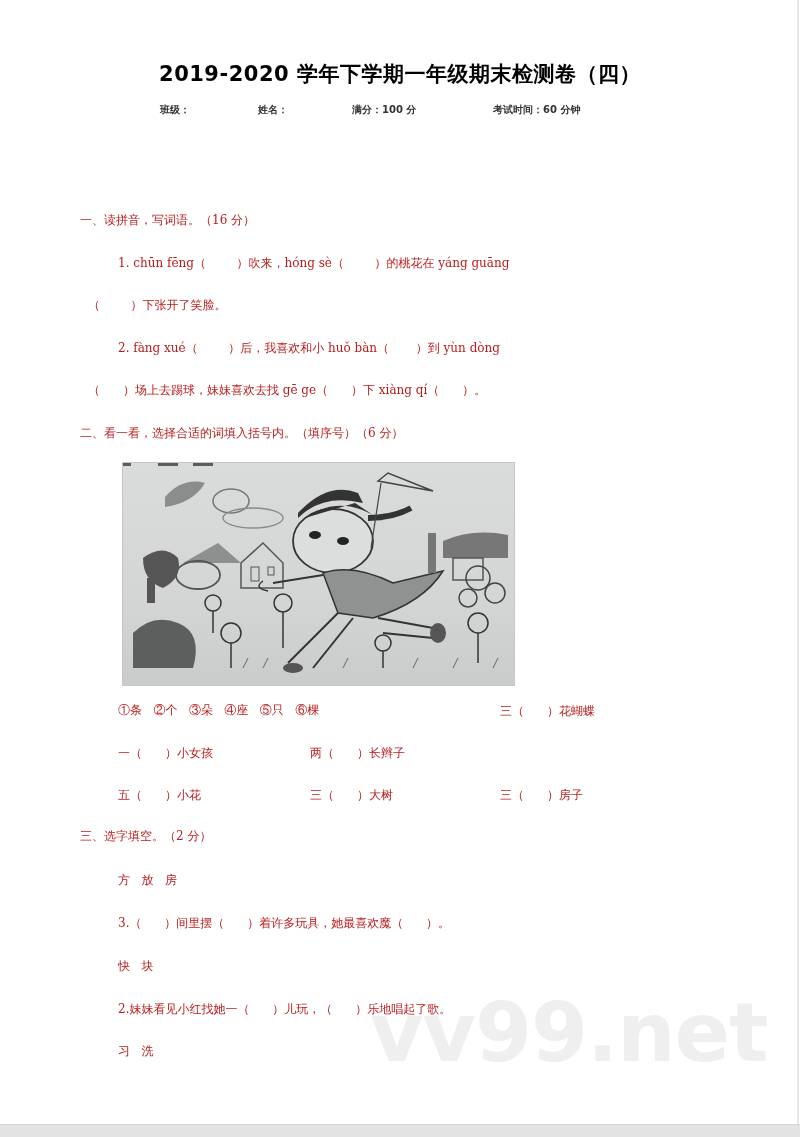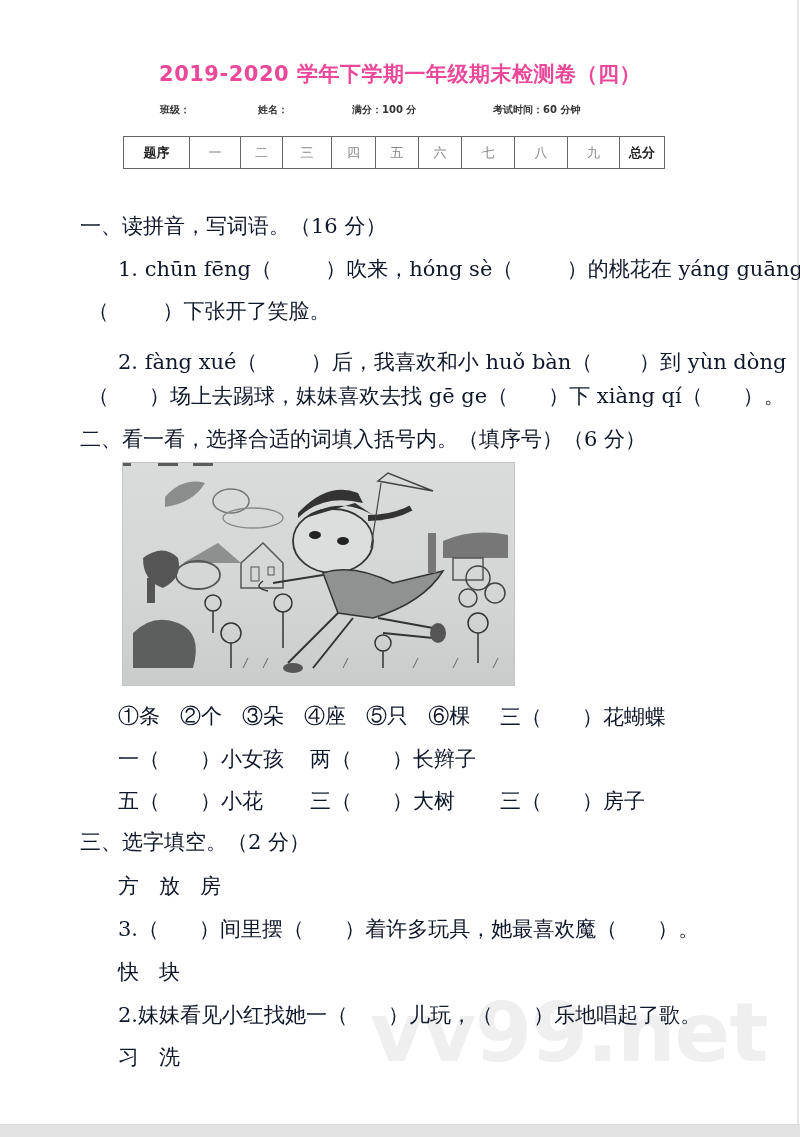--- a/index.html
+++ b/index.html
@@ -7,35 +7,35 @@
     width:800px; height:1137px; position:relative; overflow:hidden;
     background:#ffffff; color:#2a2a2a;
     font-family:"DejaVu Serif","Liberation Serif",serif;
   }
   .page-edge { position:absolute; left:797px; top:0; width:2px; height:1126px; background:#e6e6e6; }
   .bottom-bar { position:absolute; left:0; top:1124px; width:800px; height:13px; background:#e3e3e3; border-top:1px solid #d6d6d6; }
 
   .title {
     position:absolute; left:0; width:800px; top:60px; text-align:center;
     font-family:"DejaVu Sans","Liberation Sans",sans-serif;
-    font-size:21px; font-weight:bold; letter-spacing:0.5px; color:#ec4899;
+    font-size:21px; font-weight:bold; letter-spacing:0.5px; color:#000000;
   }
   .info { position:absolute; top:103px; font-family:"DejaVu Sans","Liberation Sans",sans-serif; font-size:10px; font-weight:bold; color:#333; }
 
   table.score {
     position:absolute; left:123px; top:136px; border-collapse:collapse;
     font-family:"DejaVu Sans","Liberation Sans",sans-serif; font-size:13px;
   }
   table.score td { border:1.5px solid #666; text-align:center; padding:0; }
   table.score tr.r1 td { height:31px; }
   table.score tr.r2 td { height:29px; }
   table.score td.head { font-weight:bold; color:#222; }
   table.score td.num { color:#888; font-weight:normal; }
 
-  .line { position:absolute; font-size:21px; white-space:pre; color:#0f172a; }
+  .line { position:absolute; font-size:12px; white-space:pre; color:#b91c1c; }
   .heading { left:80px; }
   .indent { left:118px;text-align:center; }
   .flush { left:88px; }
 
   .picture {
     position:absolute; left:122px; top:462px; width:391px; height:222px;
     background:linear-gradient(180deg,#d9dcdb 0%,#d3d6d5 60%,#c9cccb 100%);
     border:1px solid #c4c6c5; overflow:hidden;
   }
   .picture svg { position:absolute; left:0; top:0; }
@@ -55,40 +55,27 @@
 <div class="content">
   <div class="title">2019-2020 学年下学期一年级期末检测卷（四）</div>
 
   <span class="info" style="left:160px">班级：</span>
   <span class="info" style="left:258px">姓名：</span>
   <span class="info" style="left:352px">满分：100 分</span>
   <span class="info" style="left:493px">考试时间：60 分钟</span>
 
   <table class="score">
     <tbody>
-        <tr class="r1">
-      <td class="head" style="width:65px">题序</td>
-      <td class="num" style="width:50px">一</td>
-      <td class="num" style="width:41px">二</td>
-      <td class="num" style="width:48px">三</td>
-      <td class="num" style="width:43px">四</td>
-      <td class="num" style="width:42px">五</td>
-      <td class="num" style="width:42px">六</td>
-      <td class="num" style="width:52px">七</td>
-      <td class="num" style="width:52px">八</td>
-      <td class="num" style="width:51px">九</td>
-      <td class="head" style="width:44px">总分</td>
-    </tr>
   </tbody>
     </table>
 
   <div class="line heading" style="top:212px">一、读拼音，写词语。（16 分）</div>
   <div class="line indent" style="top:255px">1. chūn fēng（        ）吹来，hóng sè（        ）的桃花在 yáng guāng</div>
   <div class="line flush" style="top:297px">（        ）下张开了笑脸。</div>
-  <div class="line indent" style="top:348px">2. fàng xué（        ）后，我喜欢和小 huǒ bàn（       ）到 yùn dòng</div>
+  <div class="line indent" style="top:340px">2. fàng xué（        ）后，我喜欢和小 huǒ bàn（       ）到 yùn dòng</div>
   <div class="line flush" style="top:382px">（      ）场上去踢球，妹妹喜欢去找 gē ge（      ）下 xiàng qí（      ）。</div>
 
   <div class="line heading" style="top:425px">二、看一看，选择合适的词填入括号内。（填序号）（6 分）</div>
 
   <div class="picture">
     <svg width="391" height="222" viewBox="0 0 391 222">
 
       <g fill="#5a5d5c">
           <rect x="0" y="0" width="8" height="3"></rect>
           <rect x="35" y="0" width="20" height="3"></rect>

